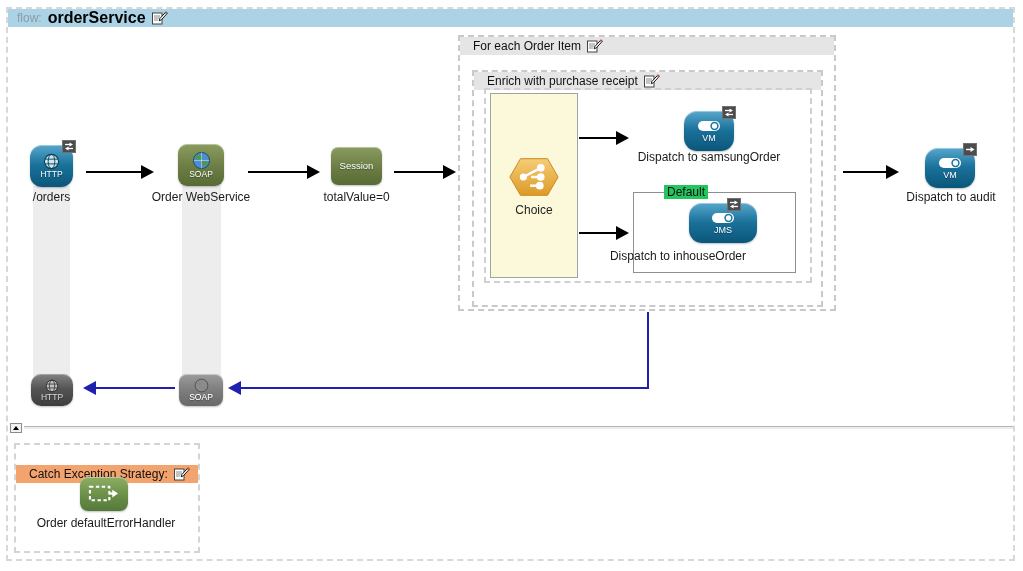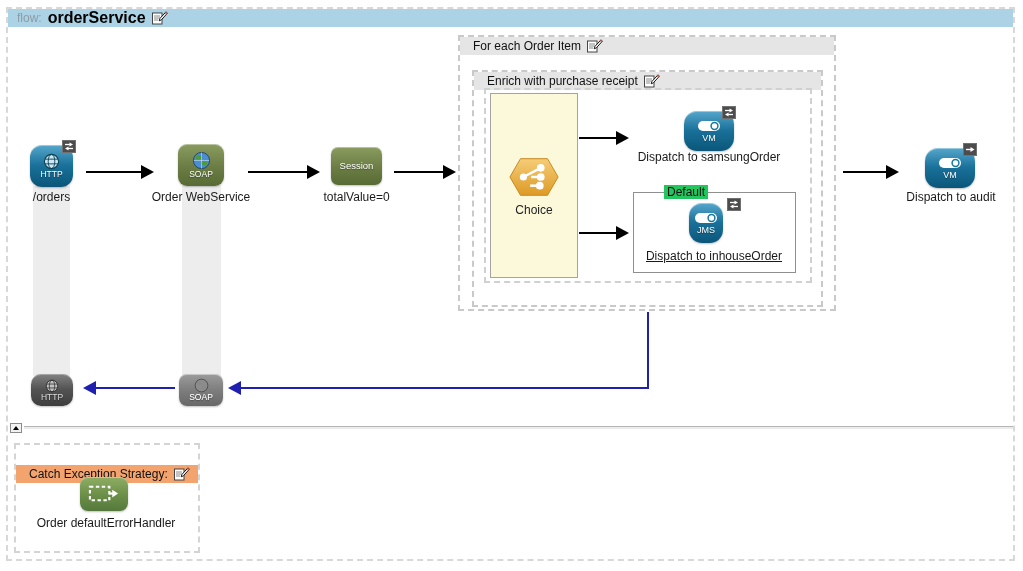--- a/index.html
+++ b/index.html
@@ -47,21 +47,21 @@
   .chip-olive { background:linear-gradient(180deg,#8a9c5f 0%,#6b7d44 55%,#586b34 100%); }
   .chip-green { background:linear-gradient(180deg,#8fae66 0%,#6d9149 50%,#54793b 100%); }
 
   #http-icon { left:30px; top:145px; width:43px; height:42px; border-radius:12px; }
   #http-icon .caption { font-size:8.5px; }
   #soap-icon { left:178px; top:144px; width:46px; height:42px; border-radius:9px; }
   #soap-icon .caption { font-size:8.5px; }
   #session-icon { left:331px; top:147px; width:51px; height:38px; border-radius:7px; }
   #session-icon .caption { font-size:9.5px; }
   #vm-samsung-icon { left:684px; top:111px; width:50px; height:40px; border-radius:13px; }
-  #jms-icon { left:689px; top:203px; width:34px; height:40px; border-radius:13px;align-items:center; }
+  #jms-icon { left:689px; top:203px; width:68px; height:40px; border-radius:13px;align-items:center; }
   #vm-audit-icon { left:925px; top:148px; width:50px; height:40px; border-radius:13px; }
   .chip-blue .caption.vm { font-size:9px; margin-top:2px; }
   #invoke-icon { left:80px; top:477px; width:48px; height:34px; border-radius:8px; }
 
   
   #resp-http-icon { left:31px; top:374px; width:42px; height:32px; border-radius:10px;
     filter:grayscale(1) brightness(.85); }
   #resp-http-icon .caption { font-size:8.5px; }
   #resp-soap-icon { left:179px; top:374px; width:44px; height:32px; border-radius:8px;
     filter:grayscale(1) brightness(1.05); }
@@ -75,21 +75,21 @@
   #jms-badge { left:727px; top:198px; }
   #vm-audit-badge { left:963px; top:143px; }
 
   
   .node-label { position:absolute; font-size:12px; color:#1a1a1a; text-align:center; }
   #http-label { left:1px; top:190px; width:101px; }
   #soap-label { left:131px; top:190px; width:140px; }
   #session-label { left:296px; top:190px; width:121px; }
   #choice-label { font-size:12px; color:#222; }
   #vm-samsung-label { left:627px; top:150px; width:164px; }
-  #jms-label { left:632px; top:249px; width:164px;text-decoration:underline; }
+  #jms-label { left:596px; top:249px; width:164px; }
   #vm-audit-label { left:869px; top:190px; width:164px; }
   #invoke-label { left:18px; top:516px; width:176px; }
 
   
   .harrow { position:absolute; height:16px; }
   .harrow::before { content:""; position:absolute; left:0; right:11px; top:7px; height:2px; background:#000; }
   .harrow::after  { content:""; position:absolute; right:0; top:1px; width:0; height:0;
     border-left:13px solid #000; border-top:7px solid transparent; border-bottom:7px solid transparent; }
   #arrow-1 { left:86px;  top:164px; width:68px; }
   #arrow-2 { left:248px; top:164px; width:72px; }

